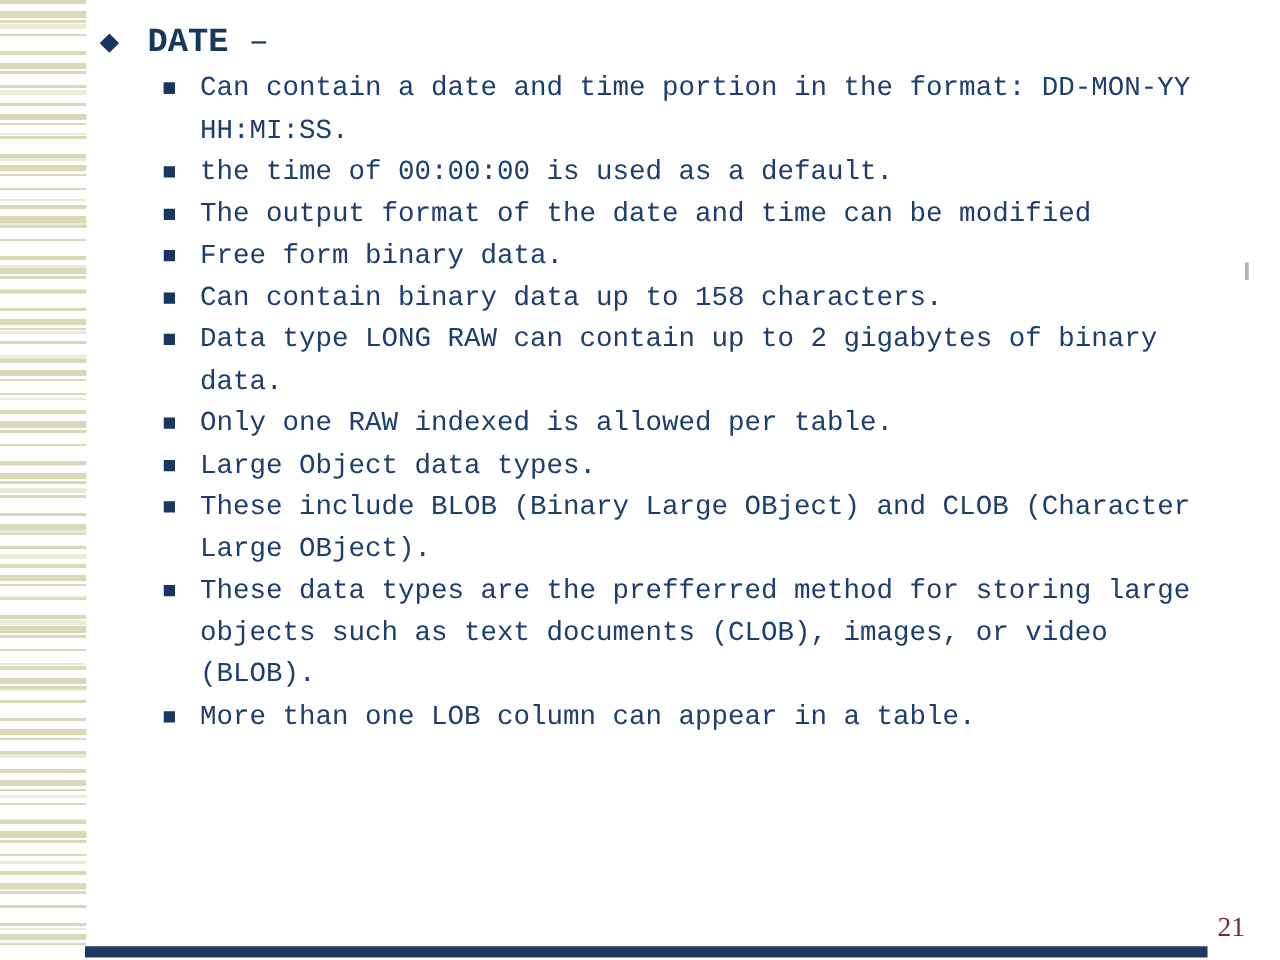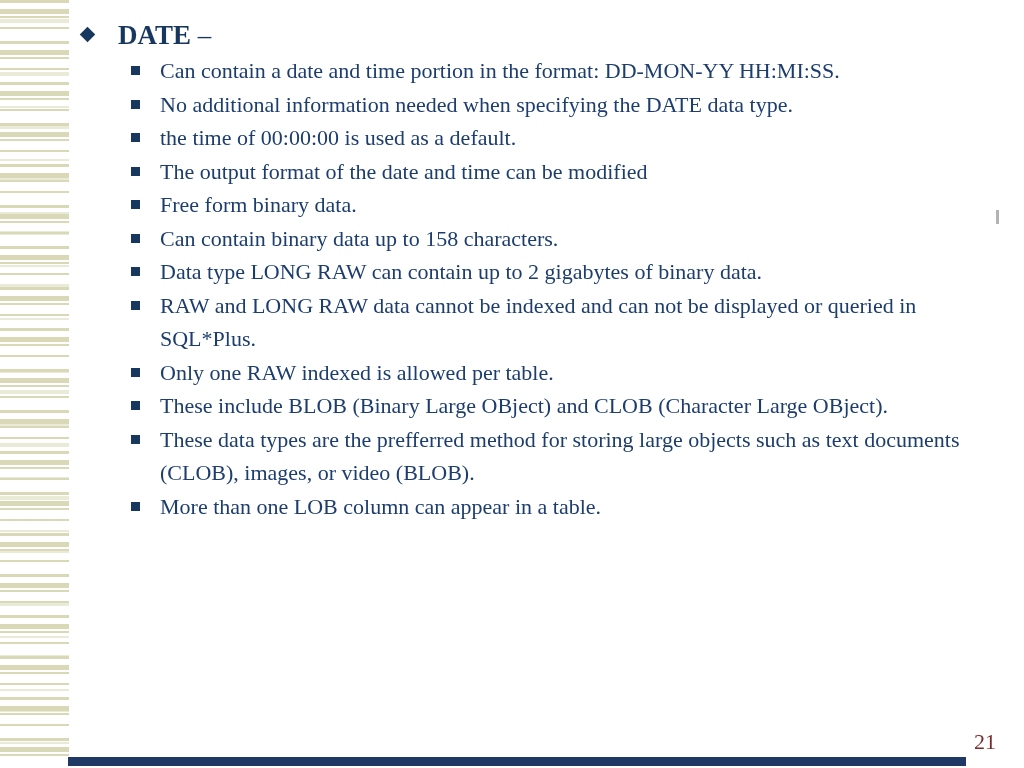--- a/index.html
+++ b/index.html
@@ -18,21 +18,21 @@
       repeating-linear-gradient(to bottom,
         var(--stripe) 0 3px, transparent 3px 9px,
         var(--stripe) 9px 14px, transparent 14px 16px,
         var(--stripe) 16px 18px, transparent 18px 27px,
         var(--stripe) 27px 29px, transparent 29px 41px),
       repeating-linear-gradient(to bottom,
         rgba(217,217,184,.55) 0 2px, transparent 2px 19px,
         rgba(217,217,184,.55) 19px 23px, transparent 23px 53px);
   }
   .content{
-    position:absolute;left:78px;top:16px;width:898px;
+    position:absolute;left:78px;top:16px;width:898px;font-family:Liberation Mono, monospace;
   }
   .h-row{
     position:relative;
     padding-left:40px;
     font-size:27px;line-height:38px;
     font-weight:bold;
     color:var(--heading-text);
   }
   .h-row .dash{font-weight:normal;}
   .diamond{
@@ -68,29 +68,27 @@
 </style>
 </head>
 <body>
 
 <div class="side-strip"></div>
 
 <div class="content" id="content">
     <div class="h-row"><span class="diamond"></span><span class="h-text"><span>DATE</span><span class="dash"> <span>–</span></span></span></div>
     <div class="i-row"><span class="sq"></span></div>
     <div class="i-row"><span class="sq"></span><span class="i-text">Can contain a date and time portion in the format: DD-MON-YY HH:MI:SS.</span></div>
-    <div class="i-row"><span class="sq"></span><span class="i-text">No additional information needed when specifying the DATE data type.</span></div>
     <div class="i-row"><span class="sq"></span><span class="i-text">the time of 00:00:00 is used as a default.</span></div>
     <div class="i-row"><span class="sq"></span><span class="i-text">The output format of the date and time can be modified</span></div>
     <div class="i-row"><span class="sq"></span><span class="i-text">Free form binary data.</span></div>
     <div class="i-row"><span class="sq"></span><span class="i-text">Can contain binary data up to 158 characters.</span></div>
     <div class="i-row"><span class="sq"></span><span class="i-text">Data type LONG RAW can contain up to 2 gigabytes of binary data.</span></div>
-    <div class="i-row"><span class="sq"></span><span class="i-text">RAW and LONG RAW data cannot be indexed and can not be displayed or queried in SQL*Plus.</span></div>
     <div class="i-row"><span class="sq"></span><span class="i-text">Only one RAW indexed is allowed per table.</span></div>
-    <div class="i-row"><span class="sq"></span></div>
+    <div class="i-row"><span class="sq"></span><span class="i-text">Large Object data types.</span></div>
     <div class="i-row"><span class="sq"></span><span class="i-text">These include BLOB (Binary Large OBject) and CLOB (Character Large OBject).</span></div>
     <div class="i-row"><span class="sq"></span><span class="i-text">These data types are the prefferred method for storing large objects such as text documents (CLOB), images, or video (BLOB).</span></div>
     <div class="i-row"><span class="sq"></span><span class="i-text">More than one LOB column can appear in a table.</span></div>
   </div>
 
 <span class="gray-tick"></span>
 
 <div class="bottom-bar"></div>
 
 <div class="page-number">21</div>

